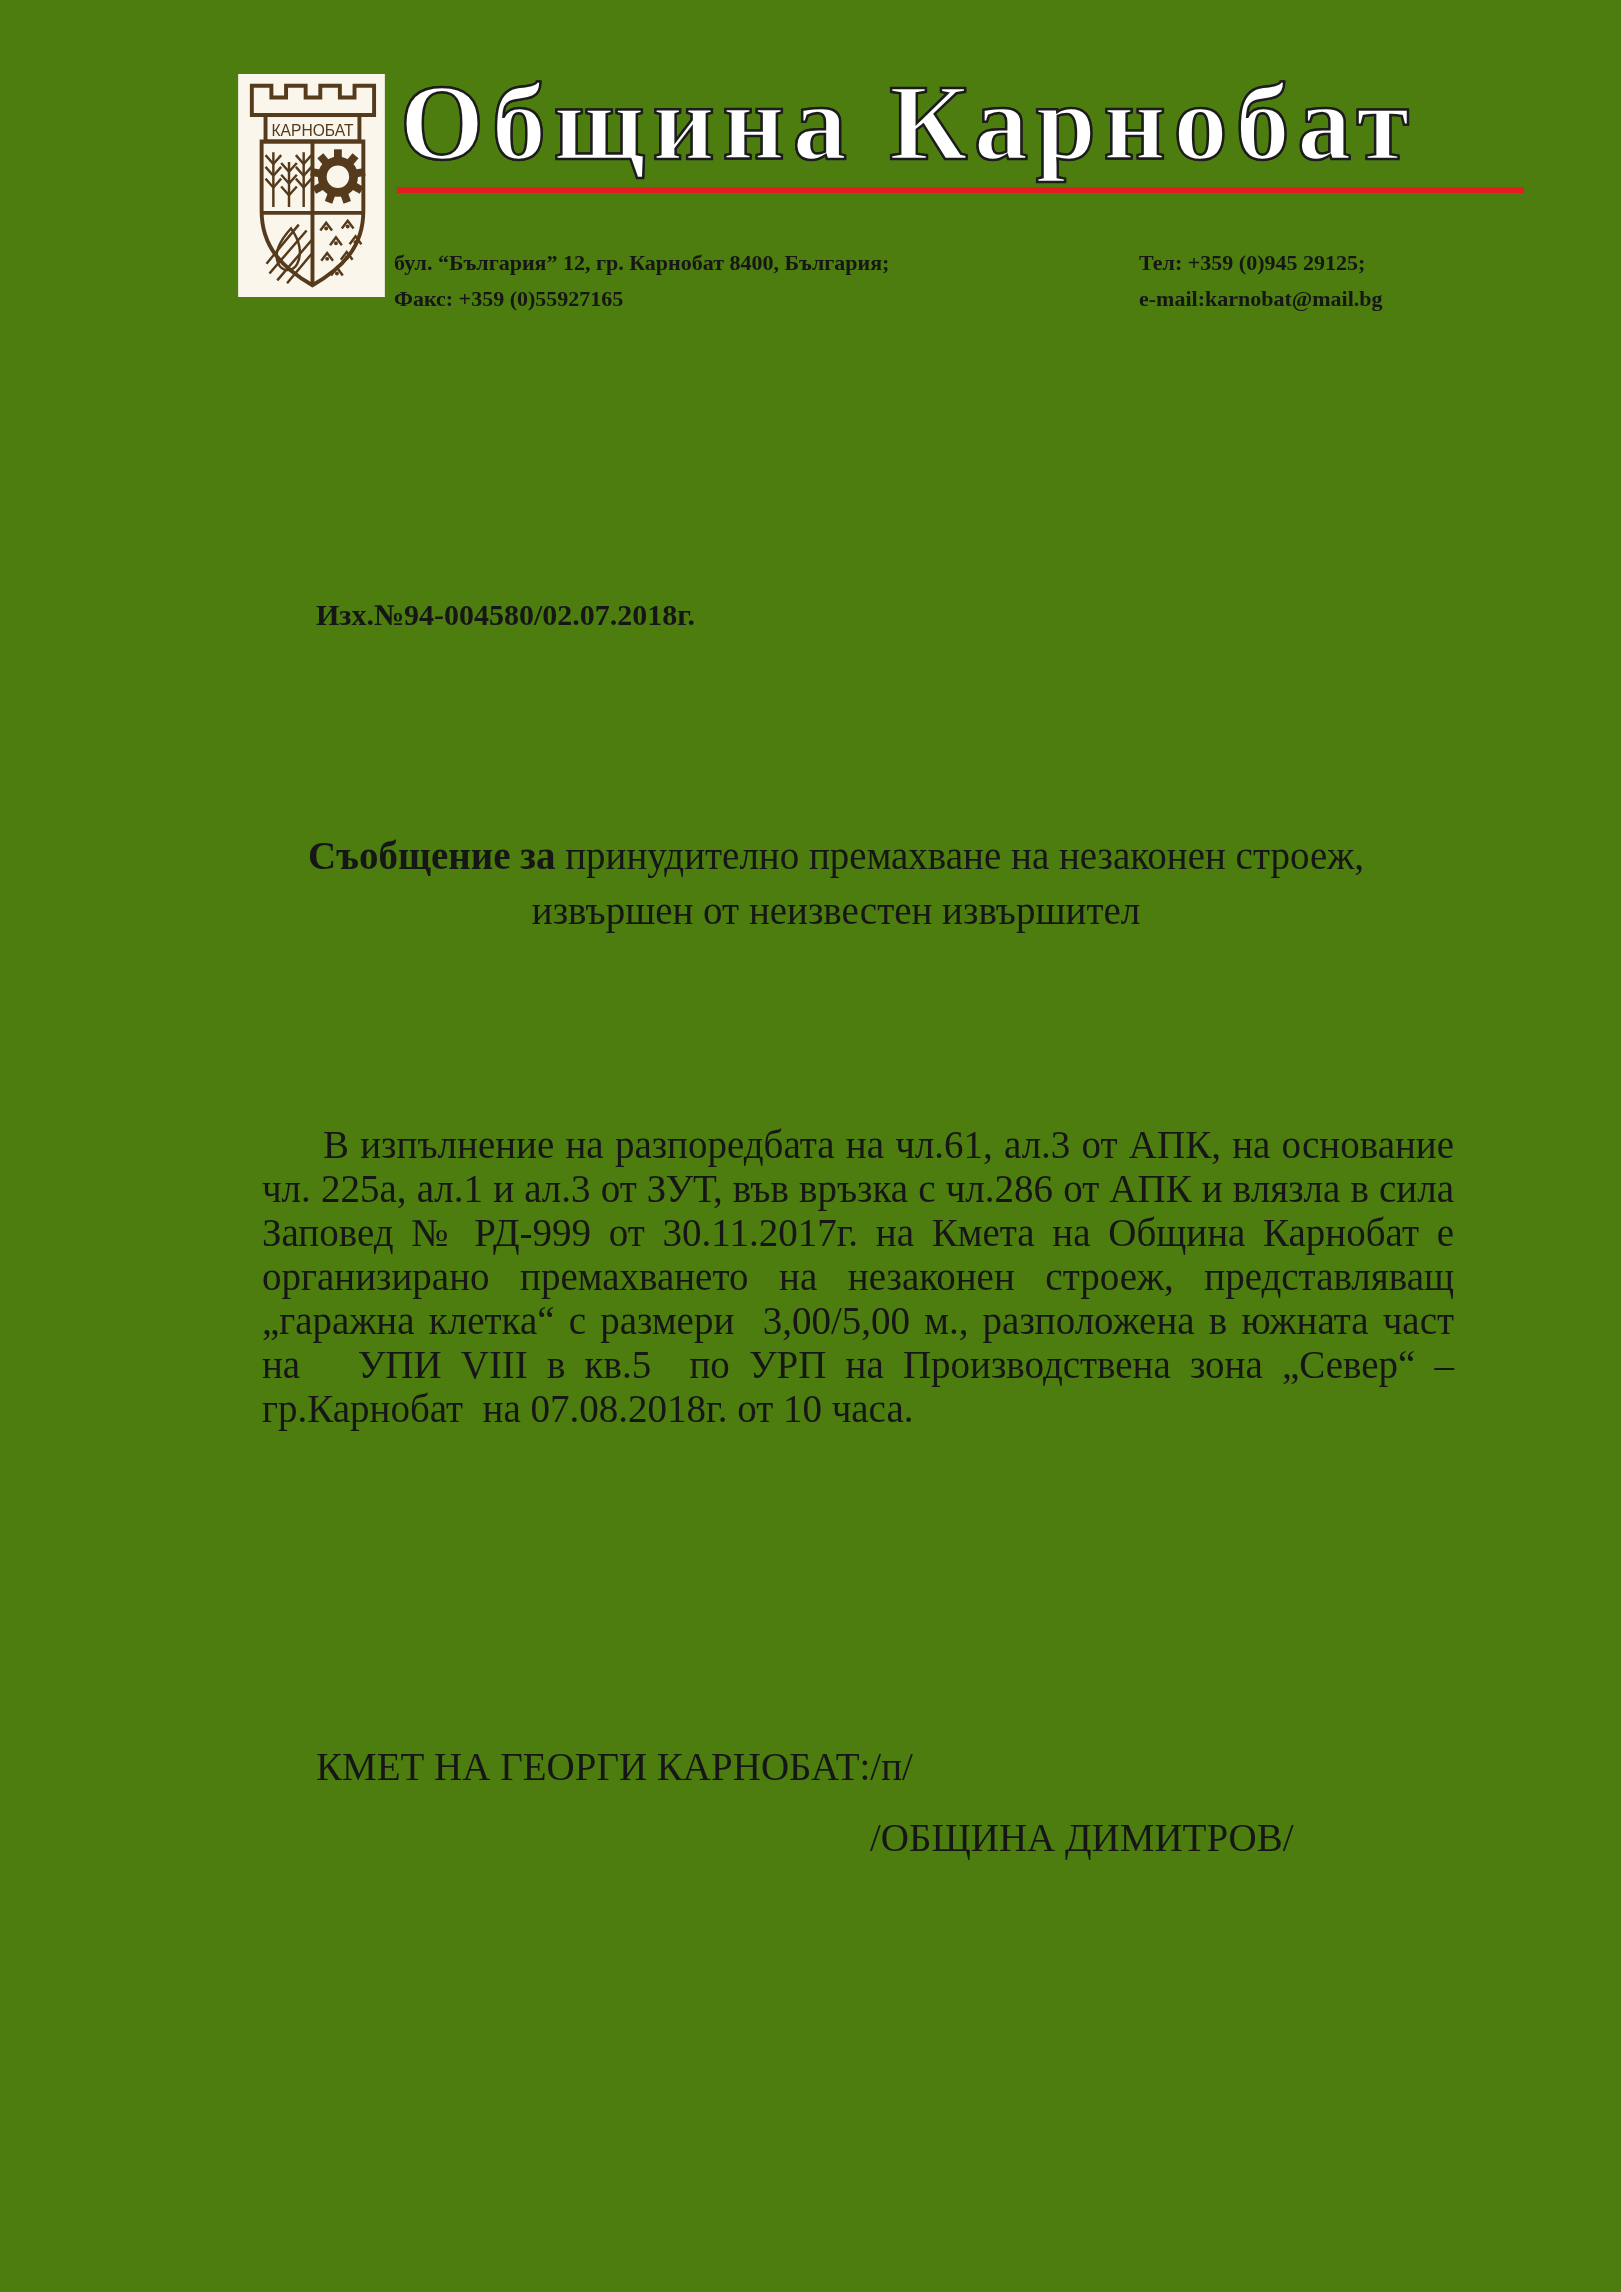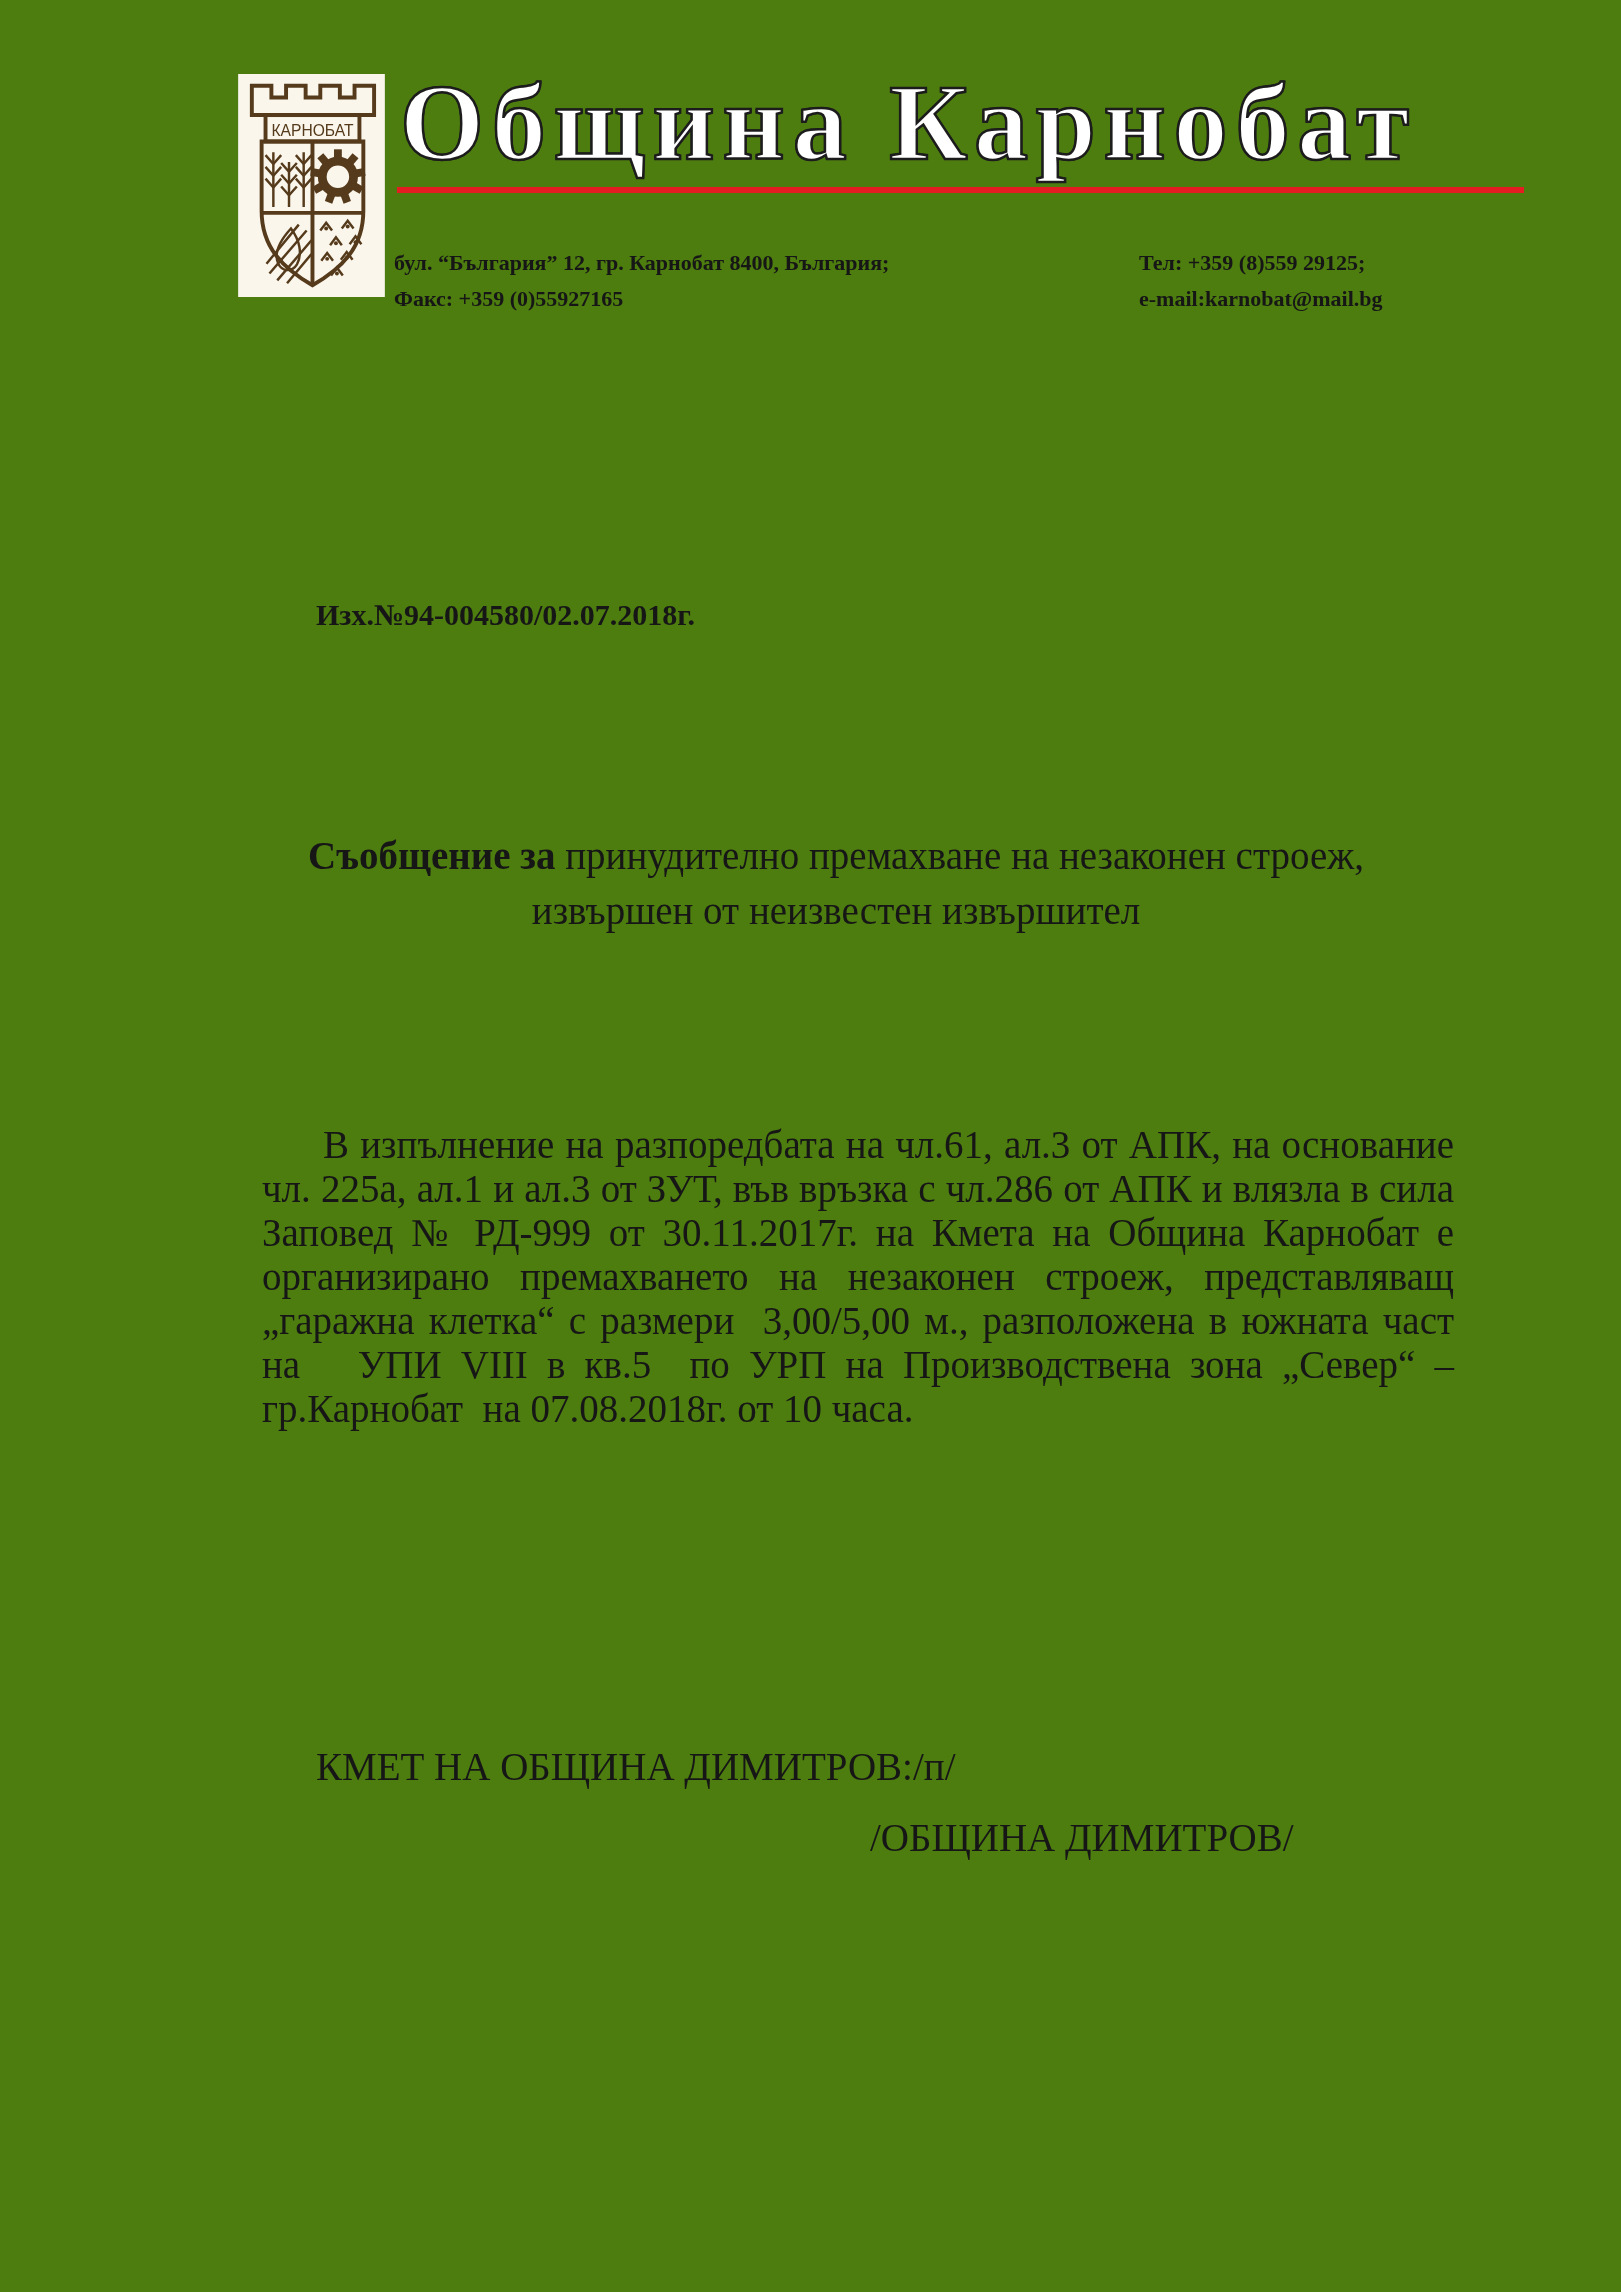--- a/index.html
+++ b/index.html
@@ -150,32 +150,32 @@
   </div>
 
   <h1 class="org-title">Община Карнобат</h1>
   <div class="red-rule"></div>
 
   <div class="contact contact-left">
     <div>бул. “България” 12, гр. Карнобат 8400, България;</div>
     <div>Факс: +359 (0)55927165</div>
   </div>
   <div class="contact contact-right">
-    <div>Тел: +359 (8)559 29125;</div>
+    <div>Тел: +359 (0)945 29125;</div>
     <div>e-mail:karnobat@mail.bg</div>
   </div>
 
   <div class="ref">Изх.№94-004580/02.07.2018г.</div>
 
   <div class="doc-title">
     <div><span class="b">Съобщение за</span><span> принудително премахване на незаконен строеж,</span></div>
     <div>извършен от неизвестен извършител</div>
   </div>
 
   <div class="body-text">
     <p class="justified">В изпълнение на разпоредбата на чл.61, ал.3 от АПК, на основание чл. 225а, ал.1 и ал.3 от ЗУТ, във връзка с чл.286 от АПК и влязла в сила Заповед № РД-999 от 30.11.2017г. на Кмета на Община Карнобат е организирано премахването на незаконен строеж, представляващ „гаражна клетка“ с размери  3,00/5,00 м., разположена в южната част на   УПИ VIII в кв.5  по УРП на Производствена зона „Север“ – гр.Карнобат  на 07.08.2018г. от 10 часа.</p>
   </div>
 
-  <div class="sig-title">КМЕТ НА ОБЩИНА ДИМИТРОВ:/п/</div>
+  <div class="sig-title">КМЕТ НА ГЕОРГИ КАРНОБАТ:/п/</div>
   <div class="sig-name">/ОБЩИНА ДИМИТРОВ/</div>
 
 </div>
 
 
 </body></html>

